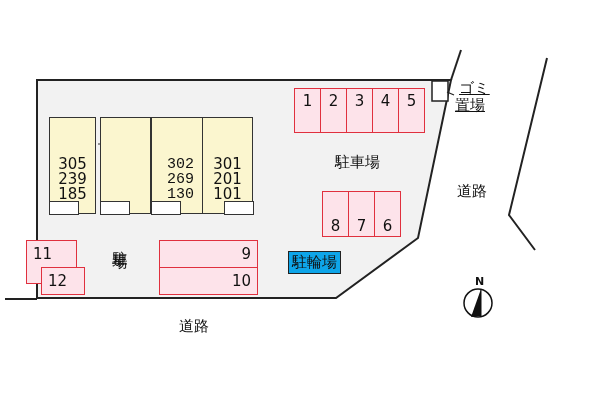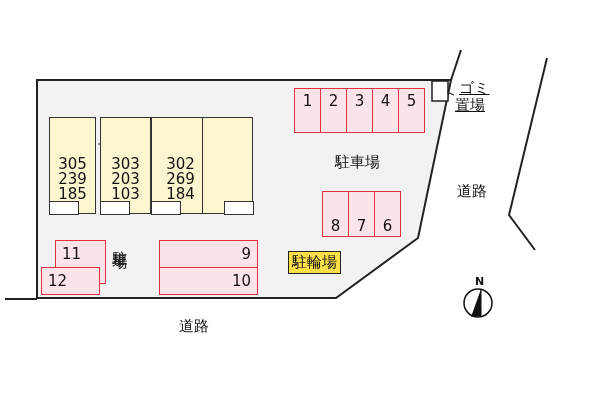--- a/index.html
+++ b/index.html
@@ -46,58 +46,58 @@
 
 <div class="unit" style="left:49px;top:117px;width:47px;height:97px;">
   <div class="unit-nums">
     <div>305</div>
     <div>239</div>
     <div>185</div>
   </div>
   <div class="porch" style="left:-1.5px;"></div>
 </div>
 <div class="unit" style="left:100px;top:117px;width:51px;height:97px;">
-  <div class="unit-nums">
-    <div>303</div>
-    <div>203</div>
-    <div>103</div>
-  </div>
   <div class="porch" style="left:-1.5px;"></div>
 </div>
-<div class="unit" style="left:151px;top:117px;width:59px;height:97px;">
+<div class="unit" style="left:151px;top:117px;width:59px;height:97px;font-family:Liberation Mono, monospace;">
   <div class="unit-nums">
     <div>302</div>
     <div>269</div>
-    <div>184</div>
+    <div>130</div>
   </div>
   <div class="porch" style="left:-1.5px;"></div>
 </div>
 <div class="unit" style="left:202px;top:117px;width:51px;height:97px;">
+  <div class="unit-nums">
+    <div>301</div>
+    <div>201</div>
+    <div>101</div>
+  </div>
   <div class="porch" style="right:-1.5px;"></div>
 </div>
 
 <div class="slot" style="left:294px;top:88px;width:27px;height:45px;text-align:center;padding-top:3px;"><span>1</span></div>
 <div class="slot" style="left:320px;top:88px;width:27px;height:45px;text-align:center;padding-top:3px;"><span>2</span></div>
 <div class="slot" style="left:346px;top:88px;width:27px;height:45px;text-align:center;padding-top:3px;"><span>3</span></div>
 <div class="slot" style="left:372px;top:88px;width:27px;height:45px;text-align:center;padding-top:3px;"><span>4</span></div>
 <div class="slot" style="left:398px;top:88px;width:27px;height:45px;text-align:center;padding-top:3px;"><span>5</span></div>
 
 <div class="slot" style="left:322px;top:191px;width:27px;height:46px;text-align:center;padding-top:25px;"><span>8</span></div>
 <div class="slot" style="left:348px;top:191px;width:27px;height:46px;text-align:center;padding-top:25px;"><span>7</span></div>
 <div class="slot" style="left:374px;top:191px;width:27px;height:46px;text-align:center;padding-top:25px;"><span>6</span></div>
 
-<div class="slot" style="left:55px;top:240px;width:51px;height:44px;padding:4px 16px 0 6px;"><span>11</span></div>
-<div class="slot" style="left:41px;top:267px;width:59px;height:28px;padding:4px 0 0 6px;"><span>12</span></div>
+<div class="slot" style="left:26px;top:240px;width:51px;height:44px;padding:4px 16px 0 6px;"><span>11</span></div>
+<div class="slot" style="left:41px;top:267px;width:44px;height:28px;padding:4px 0 0 6px;"><span>12</span></div>
 
 <div class="slot" style="left:159px;top:240px;width:99px;height:28px;text-align:right;padding:4px 6px 0 0;"><span>9</span></div>
 <div class="slot" style="left:159px;top:267px;width:99px;height:28px;text-align:right;padding:4px 6px 0 0;"><span>10</span></div>
 
 <div class="lbl" style="left:335px;top:153px;">駐車場</div>
 <div class="lbl vert" style="left:112px;top:238px;line-height:15px;">駐車場</div>
-<div class="lbl" style="left:288px;top:251px;background:#fde047;border:1.5px solid #222;padding:1px 3px;">駐輪場</div>
+<div class="lbl" style="left:288px;top:251px;background:#0ea5e9;border:1.5px solid #222;padding:1px 3px;">駐輪場</div>
 
 <div class="lbl" style="left:455px;top:80px;line-height:17px;text-decoration:underline;">
   <div style="padding-left:4px;">ゴミ</div>
   <div>置場</div>
 </div>
 
 <div class="lbl" style="left:457px;top:182px;">道路</div>
 <div class="lbl" style="left:179px;top:317px;">道路</div>
 
 <div class="lbl" style="left:475px;top:275px;font-size:11px;font-weight:bold;">N</div>

